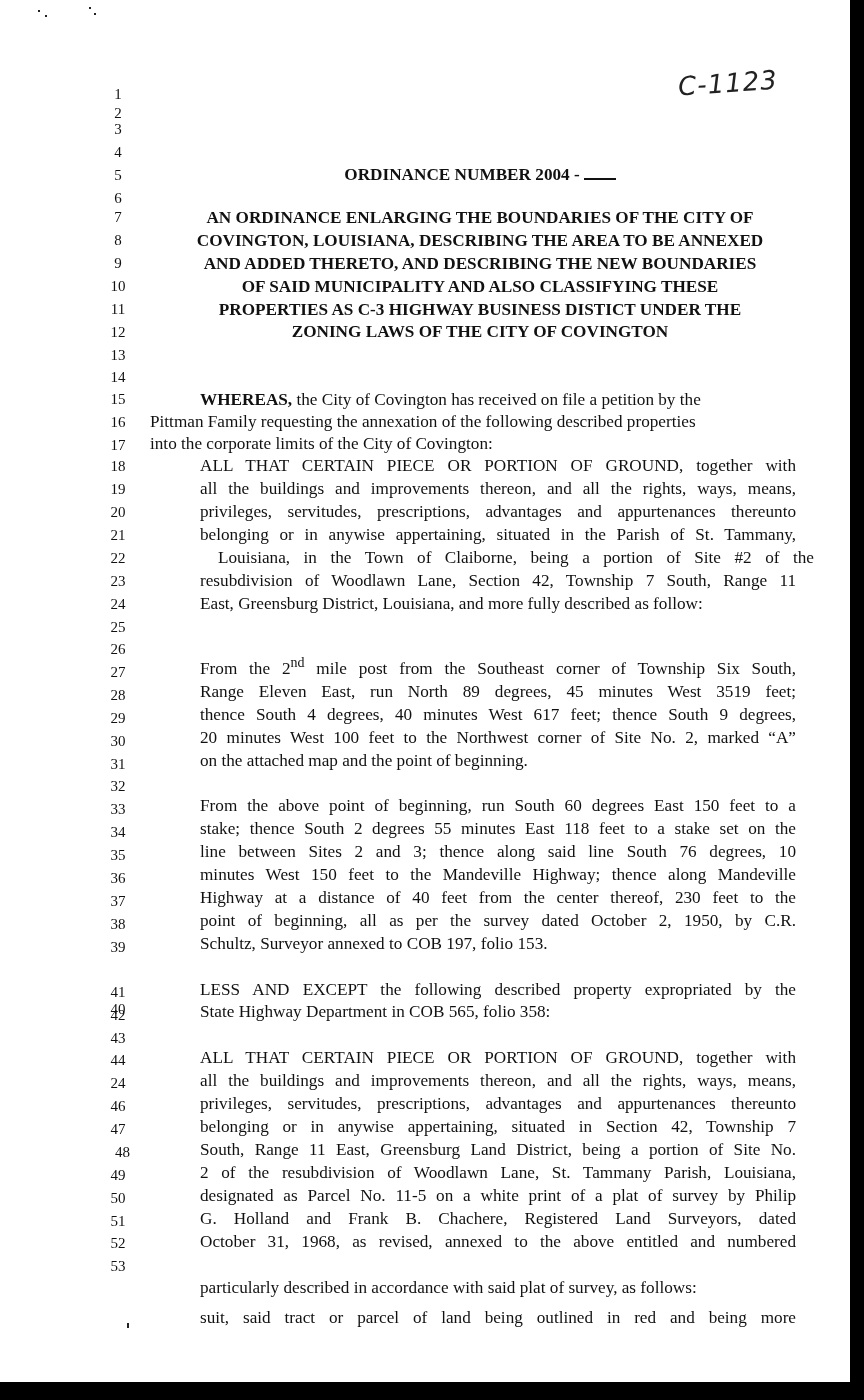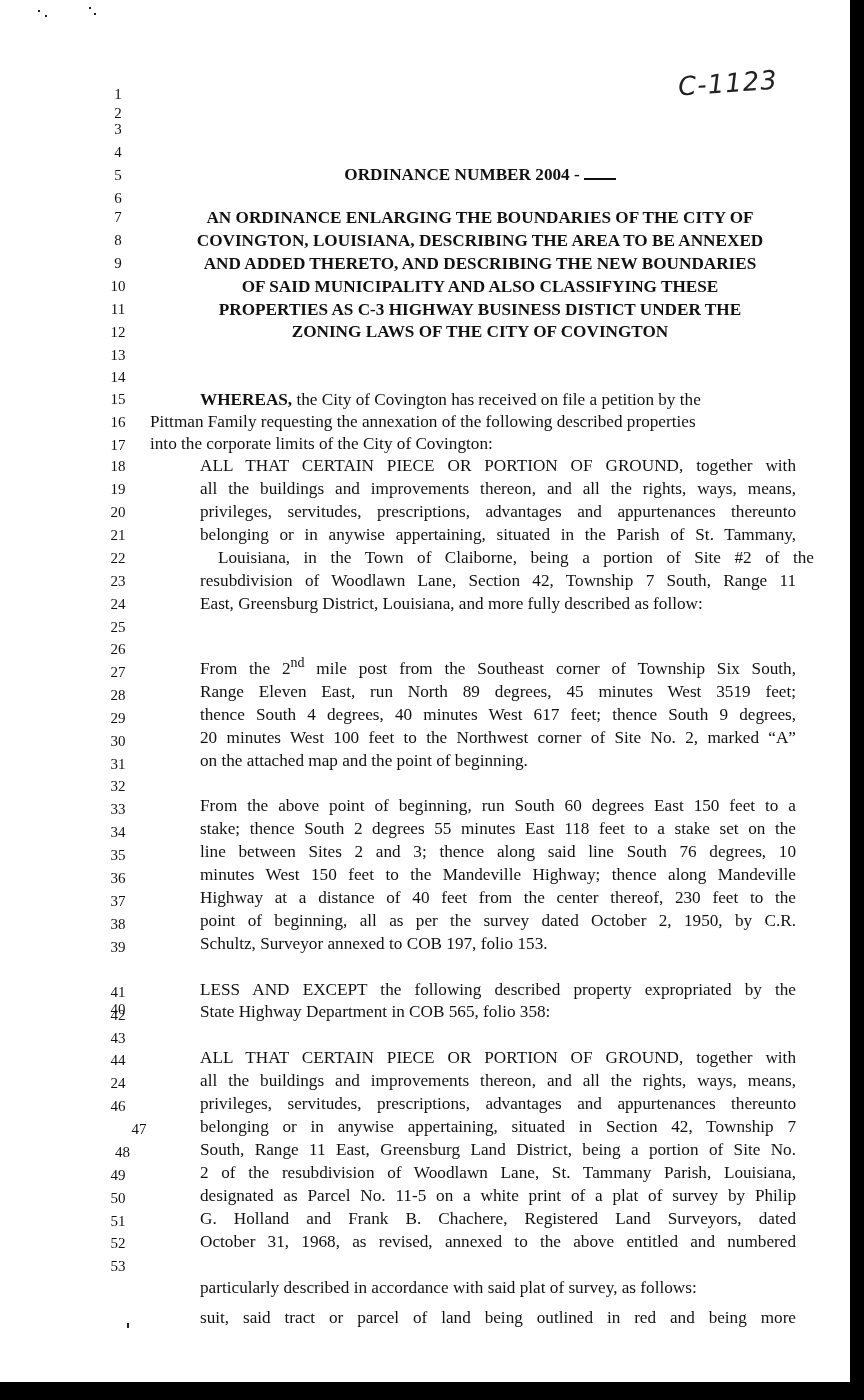--- a/index.html
+++ b/index.html
@@ -66,21 +66,21 @@
       <div class="ln" style="top: 894px;">37</div>
       <div class="ln" style="top: 917px;">38</div>
       <div class="ln" style="top: 940px;">39</div>
       <div class="ln" style="top: 1002px;">40</div>
       <div class="ln" style="top: 985px;">41</div>
       <div class="ln" style="top: 1008px;">42</div>
       <div class="ln" style="top: 1031px;">43</div>
       <div class="ln" style="top: 1053px;">44</div>
       <div class="ln" style="top: 1076px;">24</div>
       <div class="ln" style="top: 1099px;">46</div>
-      <div class="ln" style="top: 1122px; margin-left: 21px;">47</div>
+      <div class="ln" style="top: 1122px;">47</div>
       <div class="ln" style="top: 1145px; text-align: right;">48</div>
       <div class="ln" style="top: 1168px;">49</div>
       <div class="ln" style="top: 1191px;">50</div>
       <div class="ln" style="top: 1214px;">51</div>
       <div class="ln" style="top: 1236px;">52</div>
       <div class="ln" style="top: 1259px;">53</div>
     </div>
 
   <div class="txt bold center" style="top:164px;">
     <span>ORDINANCE NUMBER 2004 -</span><span class="blank-rule"></span>

